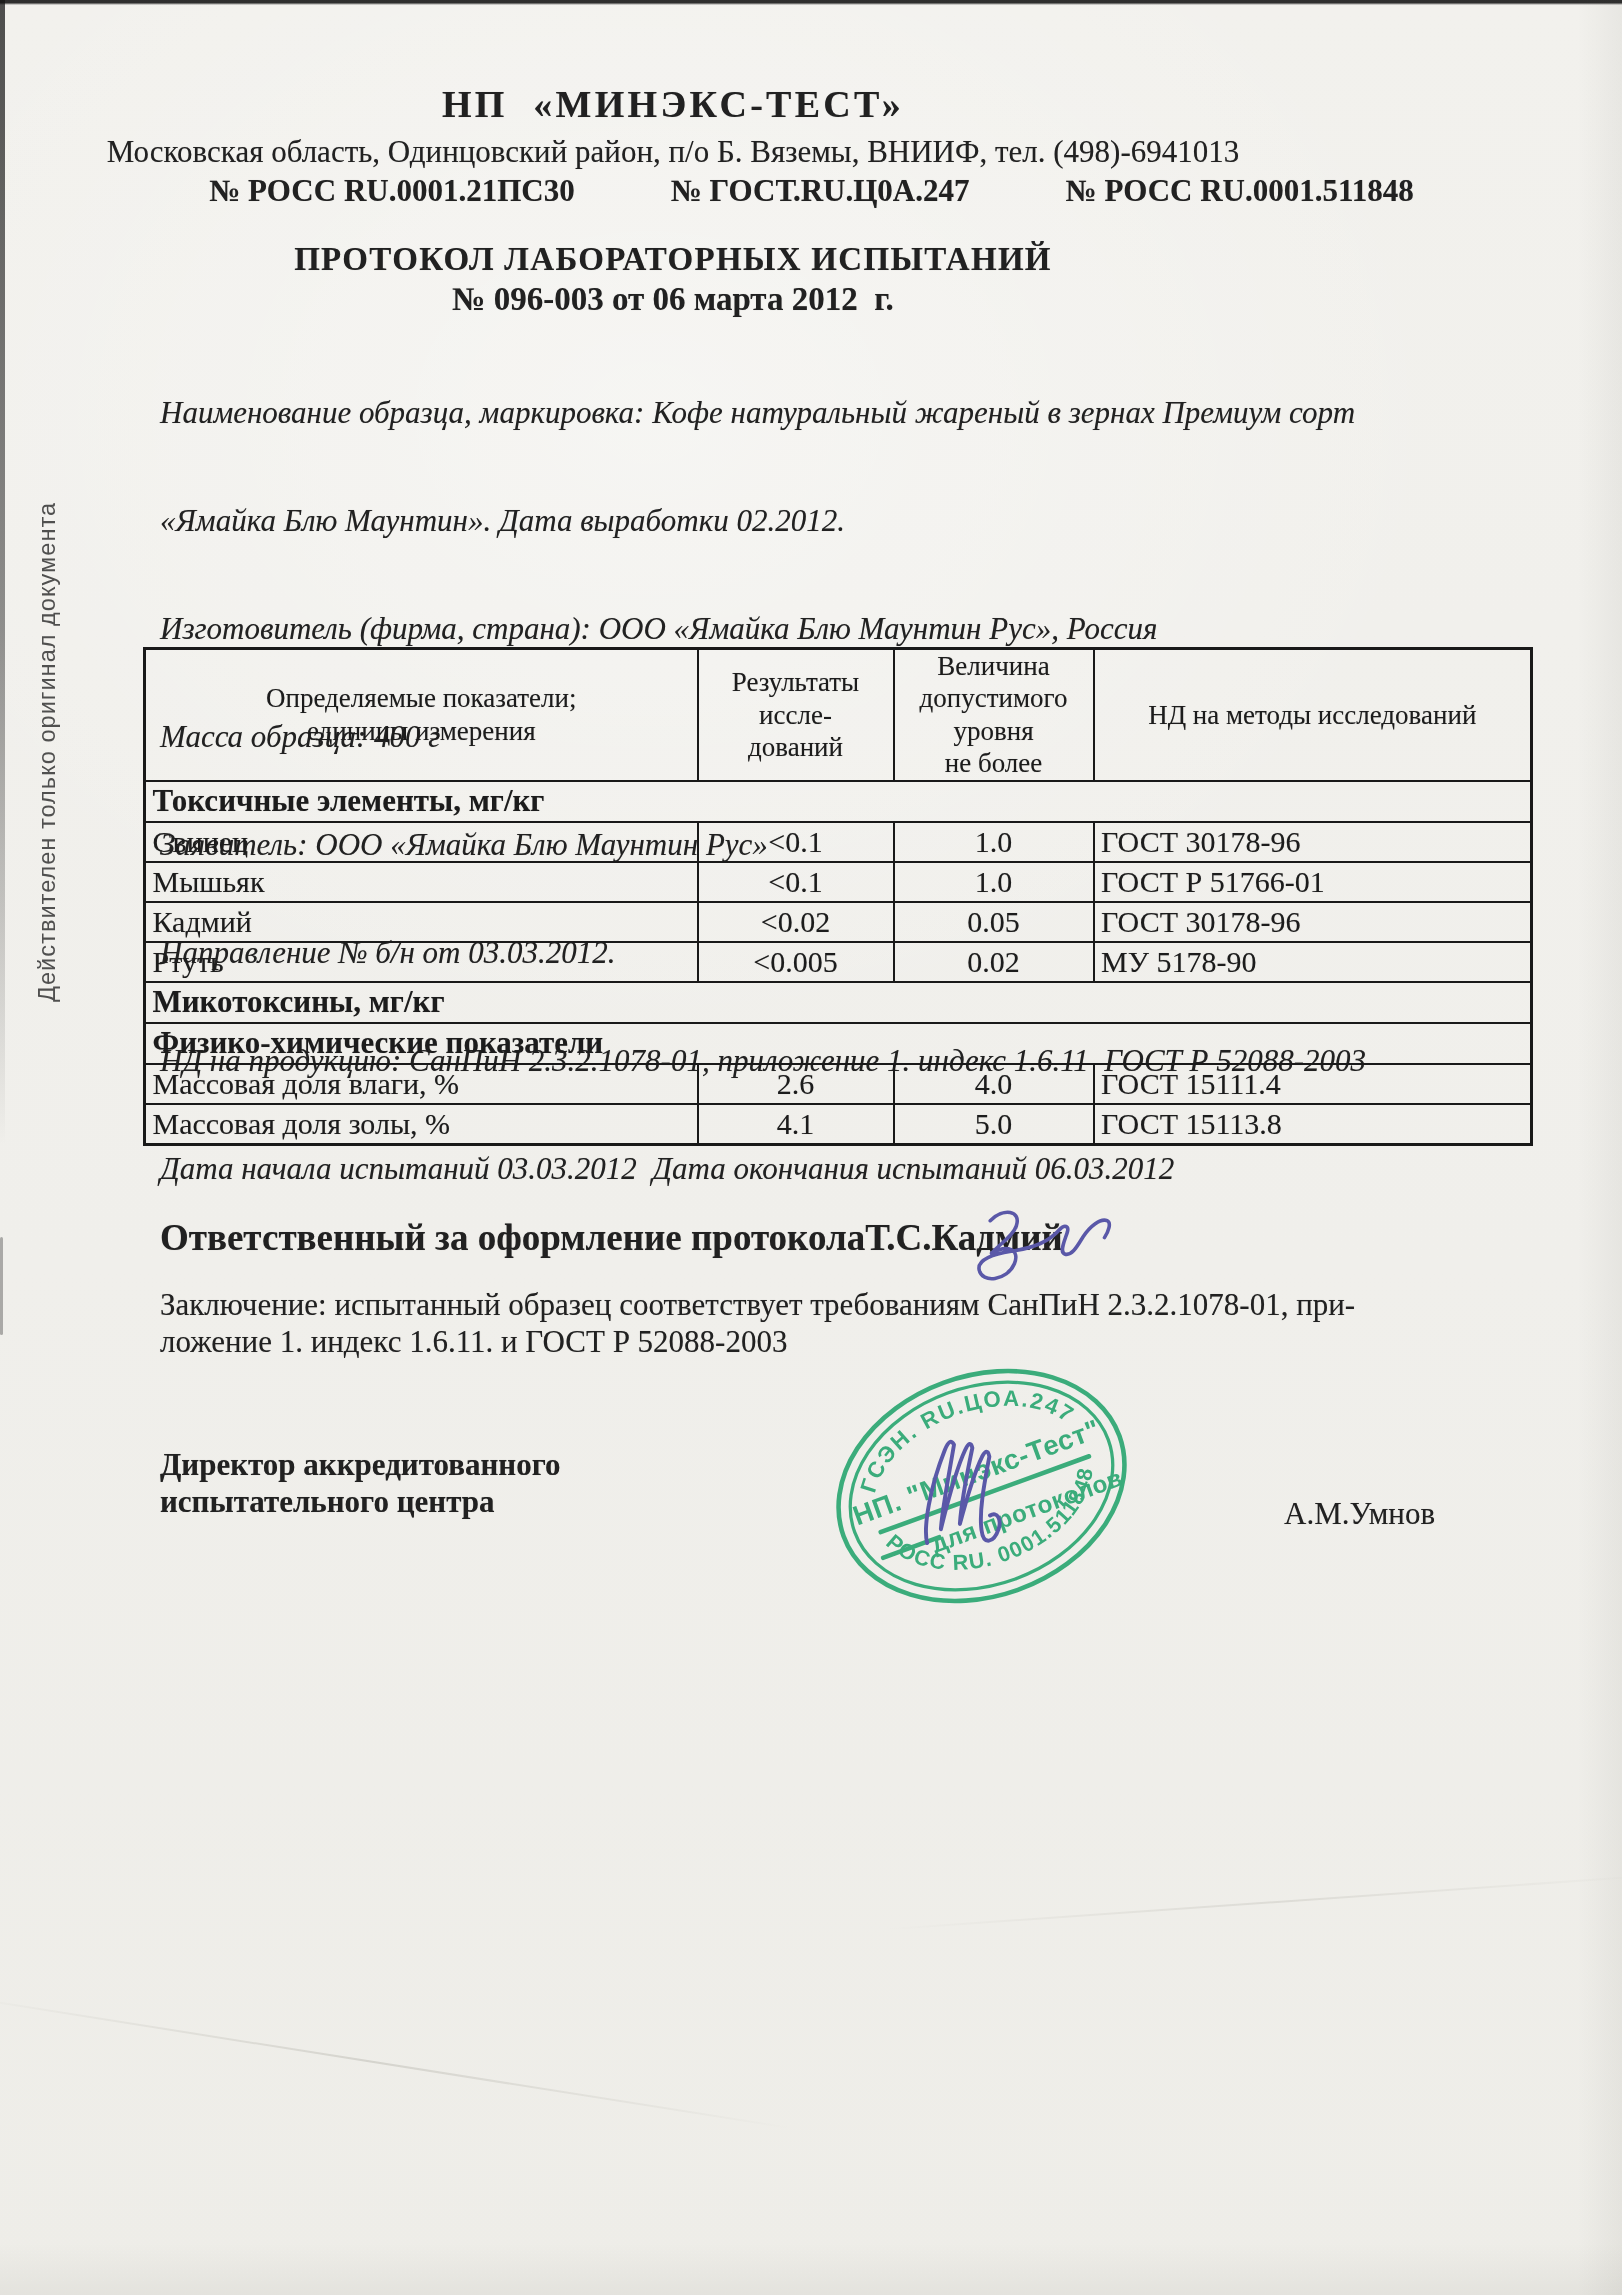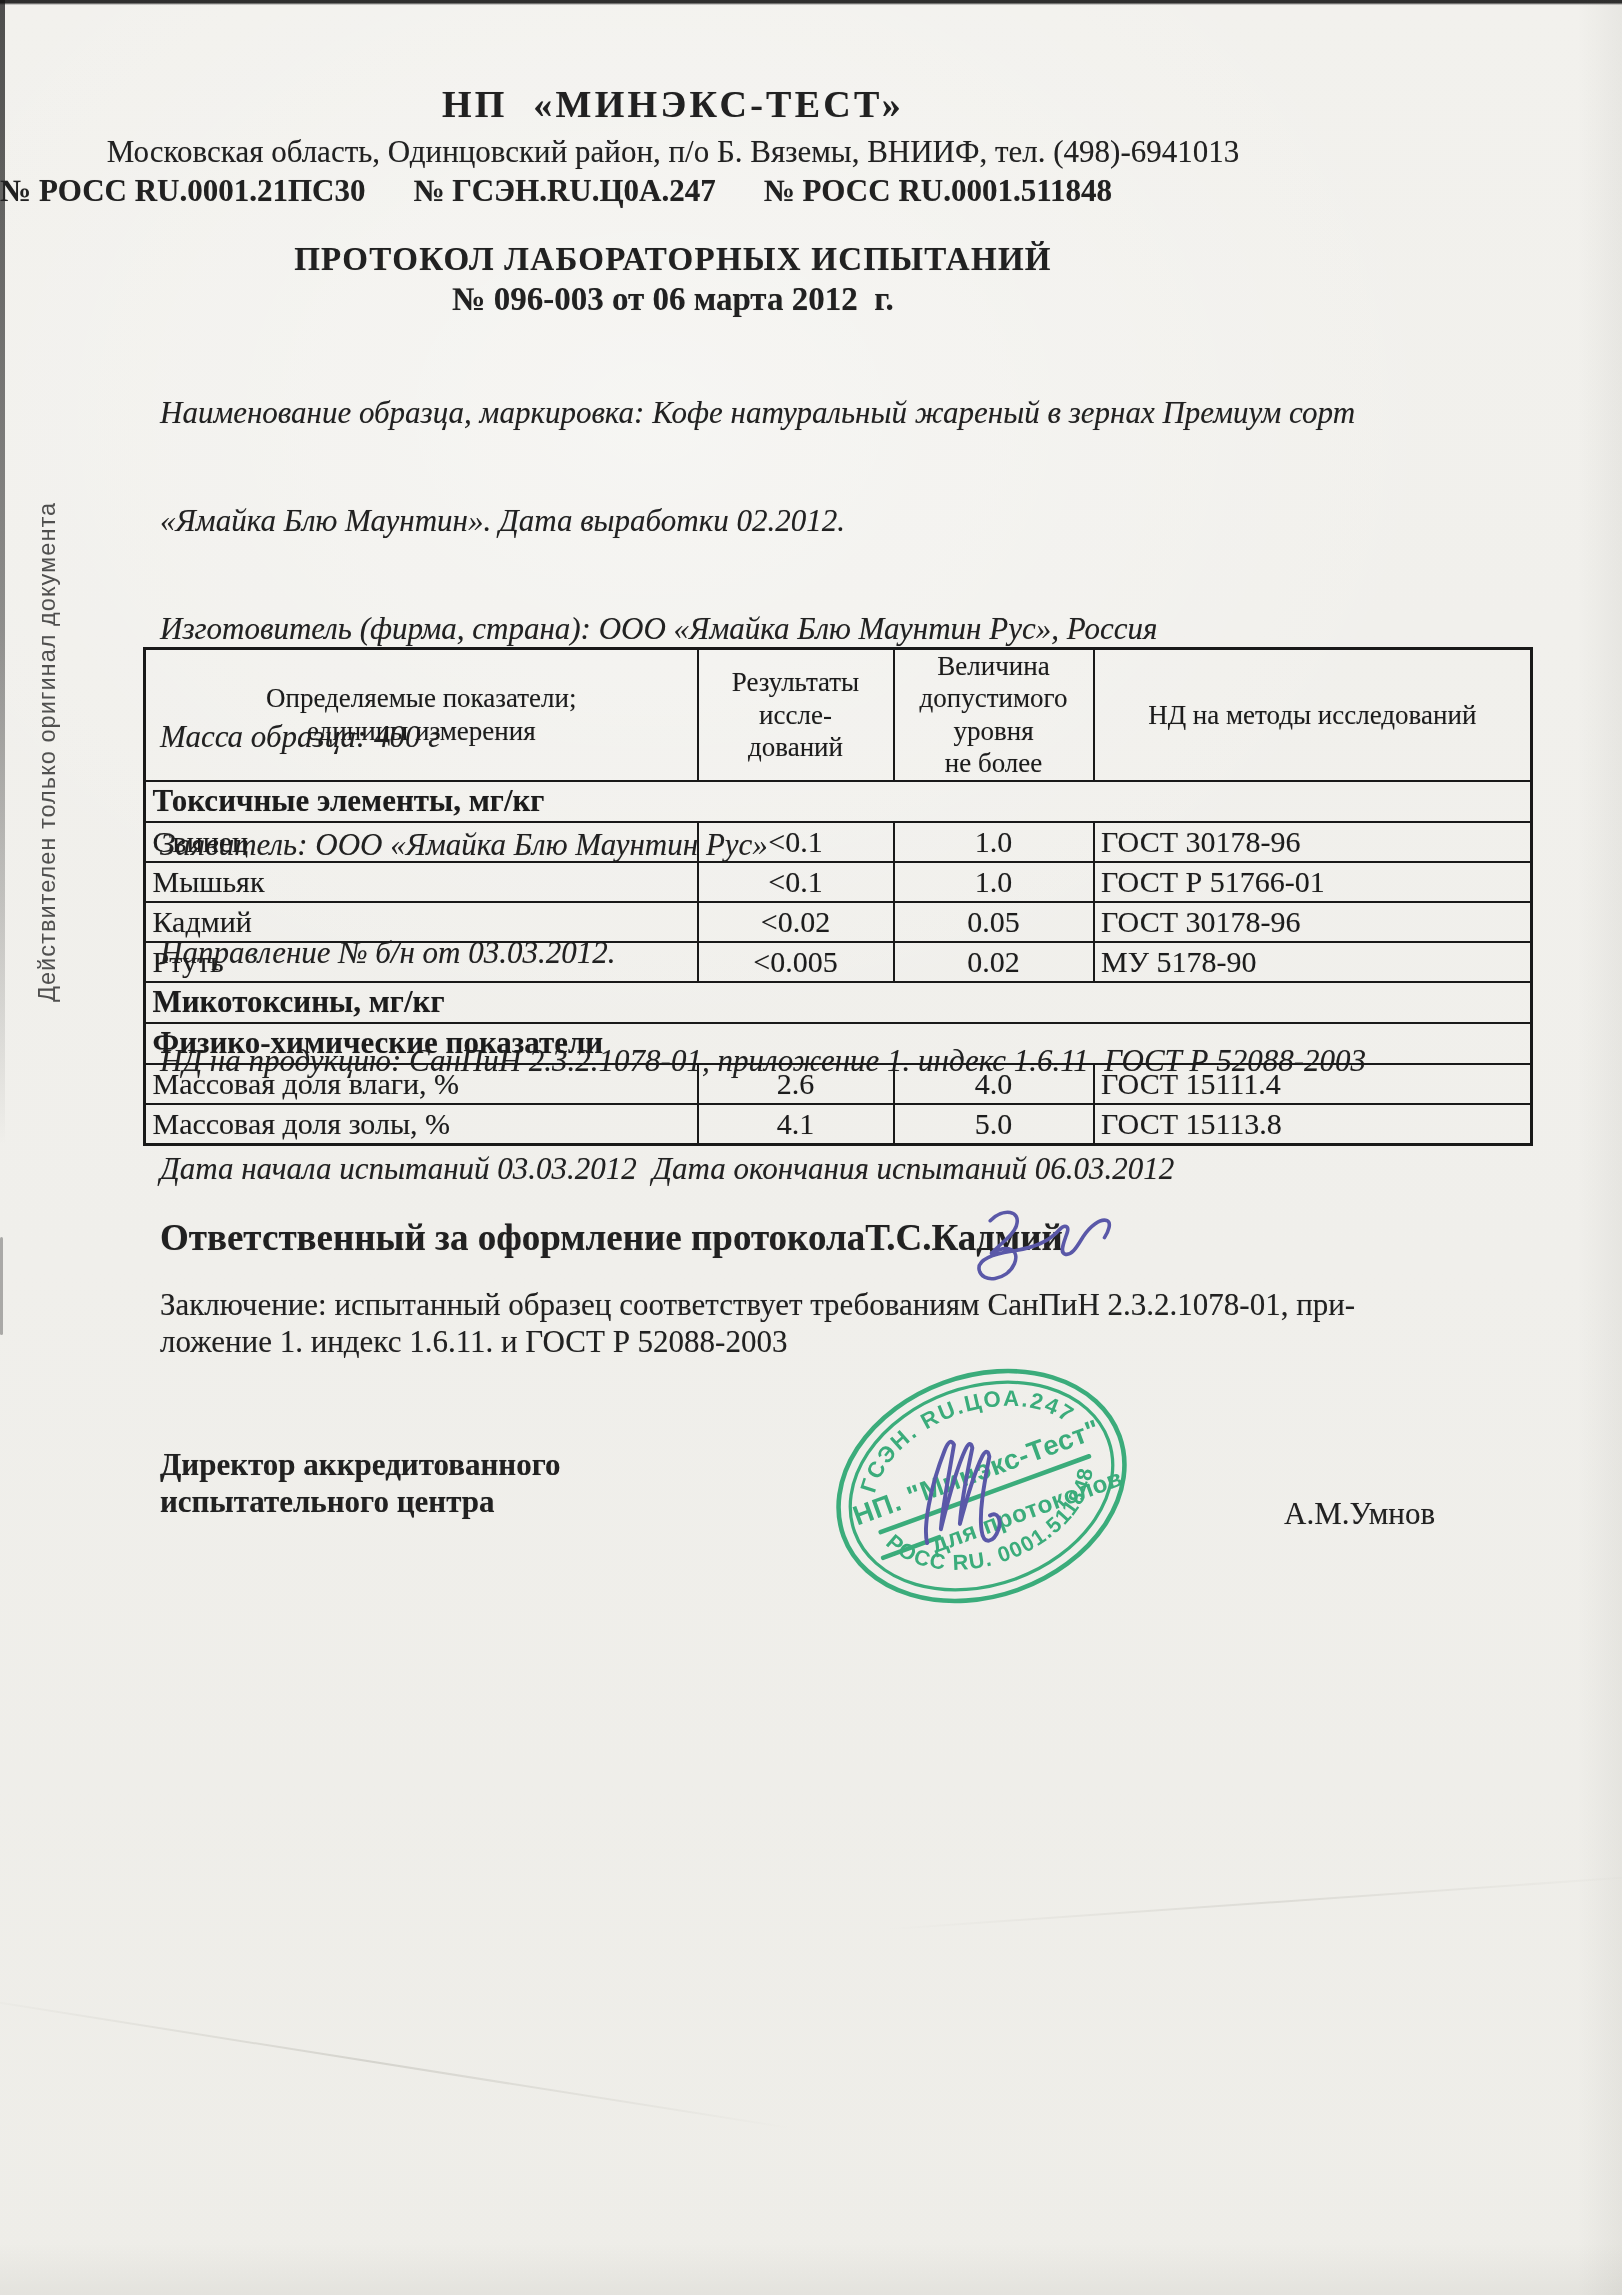--- a/index.html
+++ b/index.html
@@ -40,21 +40,21 @@
   .side-stamp{
     left:34px;top:1002px;width:645px;height:30px;
     transform:rotate(-90deg);transform-origin:0 0;
     font-family:"Liberation Sans","DejaVu Sans",sans-serif;
     font-size:23.6px;letter-spacing:1px;color:#3a3a3a;opacity:.88;
     white-space:nowrap;
   }
 
   .org-name{top:82px;font-size:38px;letter-spacing:3.3px;white-space:pre-wrap;}
   .org-address{top:134px;font-size:31px;}
-  .cert-line{top:173px;left:0;width:1623px;display:flex;justify-content:flex-start;gap:48px;font-size:31px;font-weight:bold;}
+  .cert-line{top:173px;left:0;width:1623px;display:flex;justify-content:center;gap:96px;font-size:31px;font-weight:bold;}
   .doc-title{top:241px;font-size:33px;letter-spacing:1.3px;}
   .doc-number{top:281px;font-size:33px;white-space:pre-wrap;}
 
   .sample-info{left:160px;top:323px;width:1387px;font-size:31px;line-height:36px;white-space:pre-wrap;font-style:italic;}
 
   table.results{
     position:absolute;left:143px;top:647px;width:1387px;
     border-collapse:collapse;table-layout:fixed;
     font-size:30px;color:#1c1c1c;
   }
@@ -88,21 +88,21 @@
   <div class="abs shade-bottom"></div>
   <div class="abs crease1"></div>
   <div class="abs crease2"></div>
 
   <div class="abs side-stamp">Действителен только оригинал документа</div>
 
   <div class="abs center org-name b ink">НП  «МИНЭКС-ТЕСТ»</div>
   <div class="abs center org-address ink">Московская область, Одинцовский район, п/о Б. Вяземы, ВНИИФ, тел. (498)-6941013</div>
   <div class="abs cert-line ink">
     <span>№ РОСС RU.0001.21ПС30</span>
-    <span>№ ГСЭН.RU.Ц0А.247</span>
+    <span>№ ГОСТ.RU.Ц0А.247</span>
     <span>№ РОСС RU.0001.511848</span>
   </div>
   <div class="abs center doc-title b ink">ПРОТОКОЛ ЛАБОРАТОРНЫХ ИСПЫТАНИЙ</div>
   <div class="abs center doc-number b ink">№ 096-003 от 06 марта 2012  г.</div>
 
   <div class="abs sample-info ink">
     <div>Наименование образца, маркировка: Кофе натуральный жареный в зернах Премиум сорт</div>
     <div>«Ямайка Блю Маунтин». Дата выработки 02.2012.</div>
     <div>Изготовитель (фирма, страна): ООО «Ямайка Блю Маунтин Рус», Россия</div>
     <div>Масса образца: 400 г</div>

